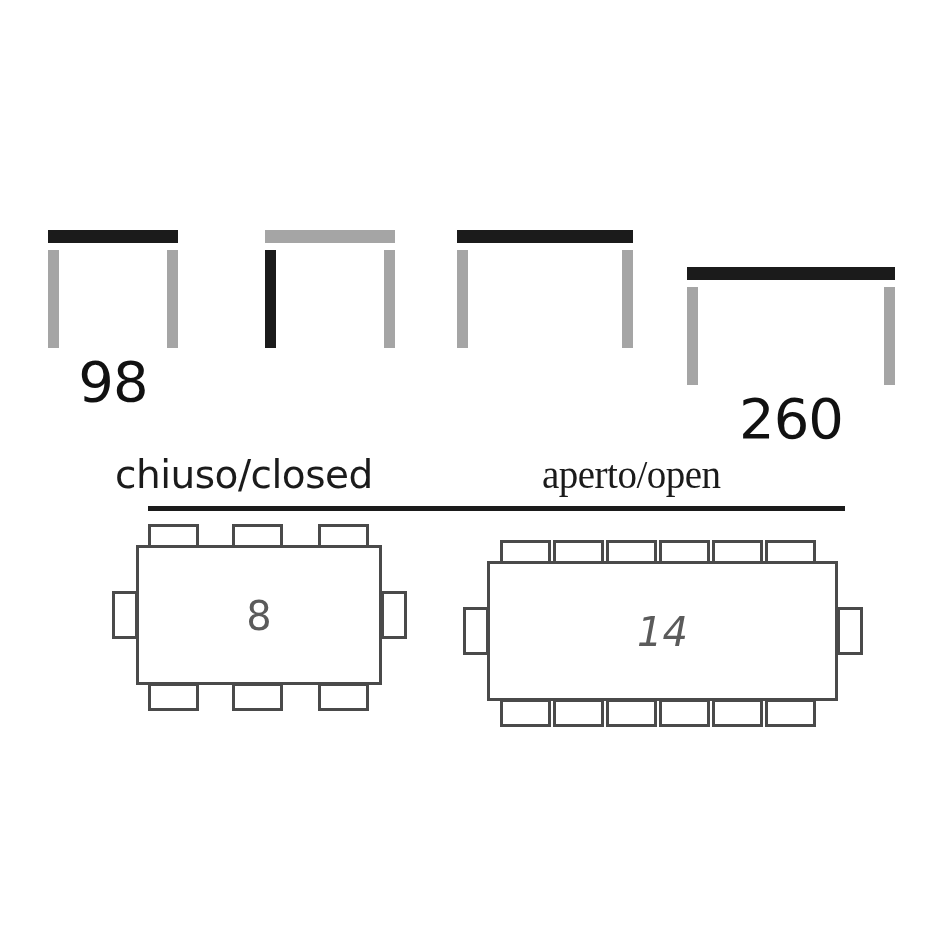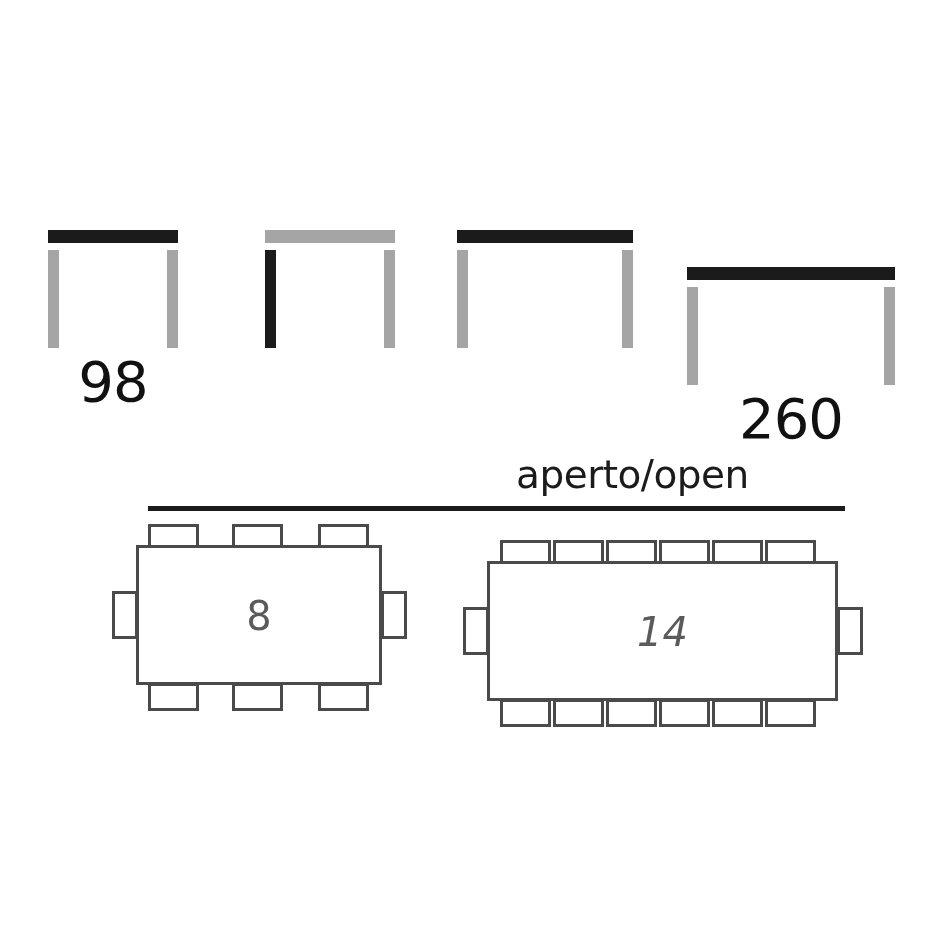--- a/index.html
+++ b/index.html
@@ -136,22 +136,23 @@
     <div class="elev-leg right" style="background:#a5a5a5;"></div>
   </div>
 
   <div class="elevation" style="left:687px; top:230px; width:208px; height:190px;margin-top:37px;">
     <div class="elev-top" style="width:208px; background:#1b1b1b;"></div>
     <div class="elev-leg left" style="background:#a5a5a5;"></div>
     <div class="elev-leg right" style="background:#a5a5a5;"></div>
     <div class="dim-label">260</div>
   </div>
 
+  <div class="section-caption" style="left:115px;">chiuso/closed</div>
 
-  <div class="section-caption" style="left:516px;">aperto/open</div>
+  <div class="section-caption" style="left:542px;font-family:Liberation Serif, serif;">aperto/open</div>
 
   <div class="caption-rule"></div>
 
   <div class="plan" style="left:0; top:0; width:950px; height:950px;">
 
     <div class="seat top" style="left:148px; top:524px; width:51px;"></div>
     <div class="seat top" style="left:232px; top:524px; width:51px;"></div>
     <div class="seat top" style="left:318px; top:524px; width:51px;"></div>
 
     <div class="seat side" style="left:112px; top:591px;"></div>

